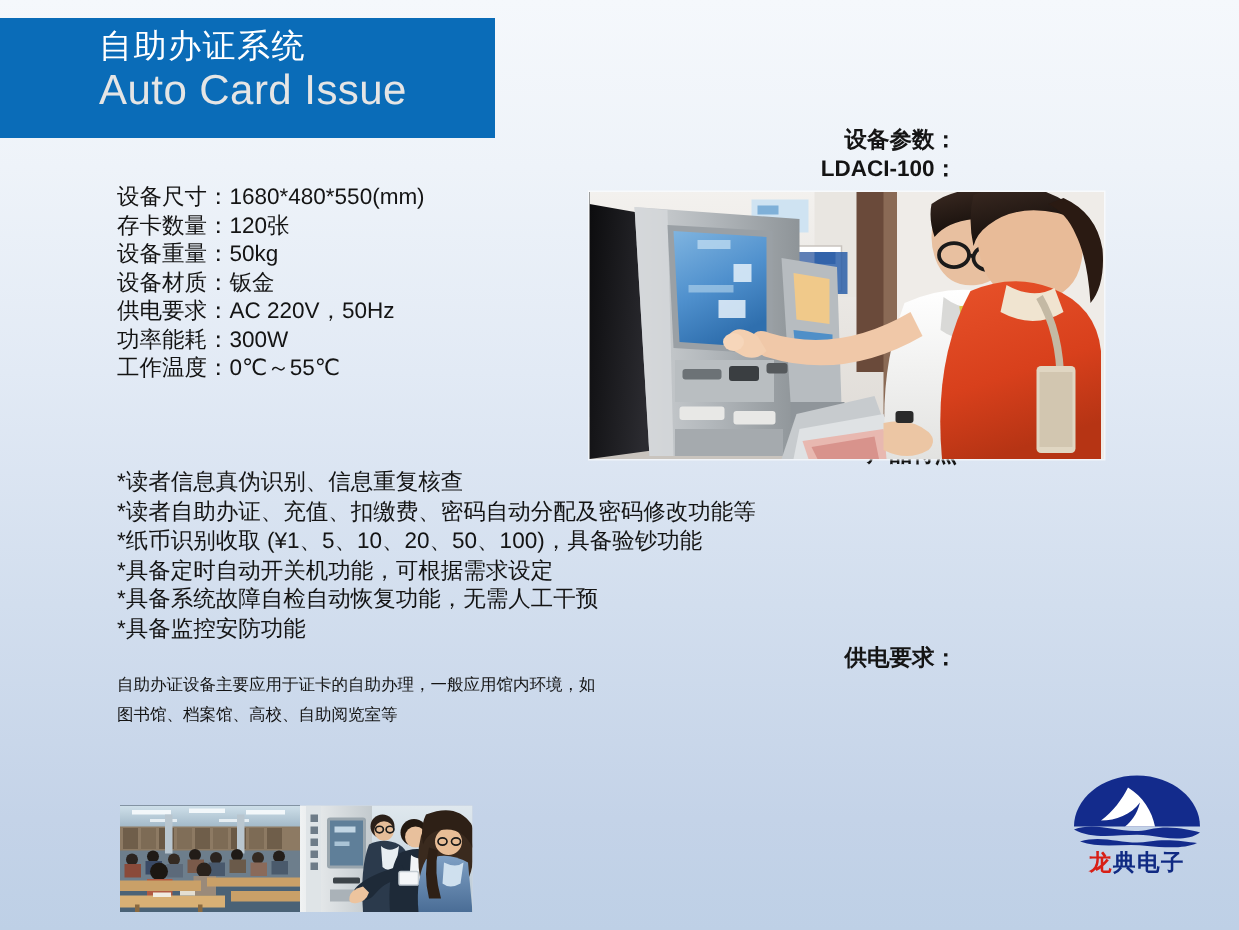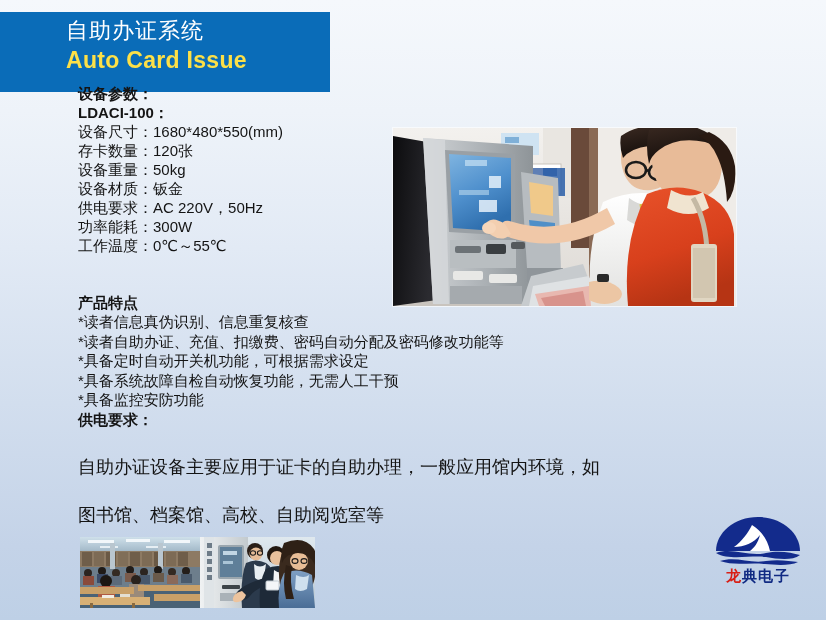--- a/index.html
+++ b/index.html
@@ -28,61 +28,61 @@
   }
   .banner-cn {
     color: #ffffff;
     font-size: 22px;
     line-height: 30px;
     letter-spacing: 1px;
     white-space: nowrap;
     font-weight: normal;
   }
   .banner-en {
-    color: #fde047;
-    font-size: 23px;
+    color: #e5e5e5;
+    font-size: 28px;
     line-height: 28px;
-    font-weight: bold;
+    font-weight: normal;
     letter-spacing: 0.3px;
     white-space: nowrap;
   }
 
   
   .content {
     position: absolute;
     left: 78px;
     top: 84px;
     width: 560px;
     color: #141414;
   }
   .sec-title {
     font-weight: bold;
     font-size: 15px;
     line-height: 19px;
     white-space: nowrap;
+    text-align: right;
   }
   .line {
     font-size: 15px;
     line-height: 19px;
     white-space: nowrap;
   }
   .spec-list { margin-bottom: 16px; }
 
   .gap-lg { height: 22px; }
 
   .feature-line {
     font-size: 15px;
     line-height: 19.5px;
     white-space: nowrap;
   }
   .env-par {
-    font-size: 18px;
+    font-size: 11px;
     line-height: 19.5px;
     white-space: nowrap;
-    margin-top: 29px;
   }
 
   
   .photo-main {
     position: absolute;
     left: 393px;
     top: 128px;
     width: 343px;
     height: 178px;
     overflow: hidden;
@@ -155,20 +155,21 @@
       <div class="line">工作温度：0℃～55℃</div>
     </div>
   </div>
 
   <div class="gap-lg"></div>
 
   <div>
     <div class="sec-title">产品特点</div>
     <div class="feature-line">*读者信息真伪识别、信息重复核查</div>
     <div class="feature-line">*读者自助办证、充值、扣缴费、密码自动分配及密码修改功能等</div>
+    <div class="feature-line">*纸币识别收取 (¥1、5、10、20、50、100)，具备验钞功能</div>
     <div class="feature-line">*具备定时自动开关机功能，可根据需求设定</div>
     <div class="feature-line">*具备系统故障自检自动恢复功能，无需人工干预</div>
     <div class="feature-line">*具备监控安防功能</div>
   </div>
 
   <div>
     <div class="sec-title">供电要求：</div>
     <div class="env-par">自助办证设备主要应用于证卡的自助办理，一般应用馆内环境，如</div>
     <div class="env-par">图书馆、档案馆、高校、自助阅览室等</div>
   </div>

